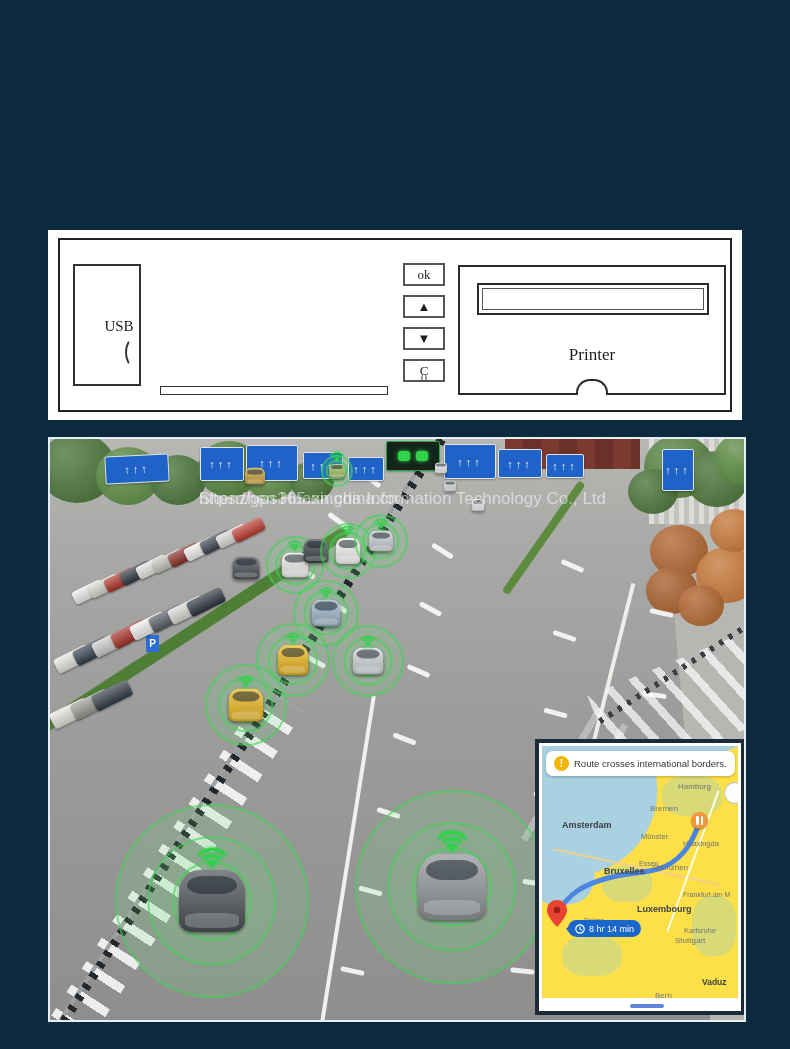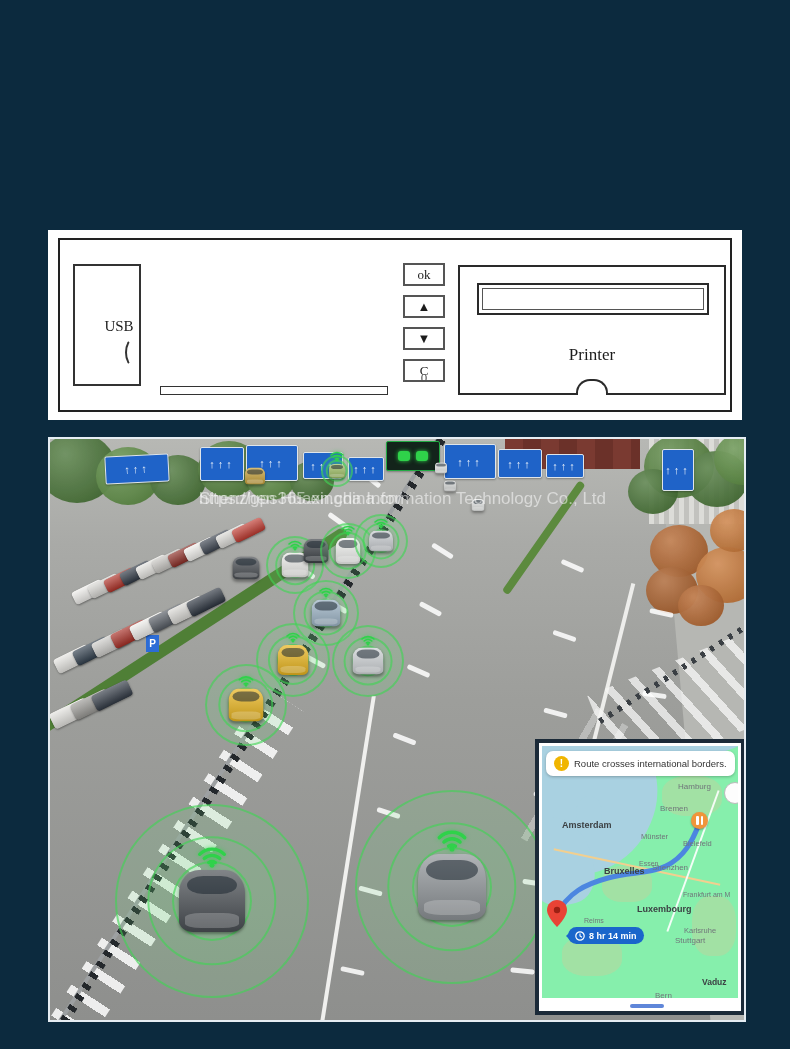--- a/index.html
+++ b/index.html
@@ -87,42 +87,42 @@
          border-radius:40%/60%;}
   .car b{position:absolute;left:9%;right:9%;bottom:7%;height:24%;background:rgba(255,255,255,.22);
          border-radius:30%;}
   .wifi{left:0;transform:translate(-50%,0);filter:drop-shadow(0 0 2px rgba(47,210,74,.7));}
   .wm{left:149px;top:48px;z-index:6;color:rgba(255,255,255,.52);font-size:17px;line-height:23px;
       white-space:nowrap;}
   
   .map{left:485px;top:300px;width:210px;height:276px;box-sizing:border-box;background:#fff;
        border:4px solid #1b2a38;overflow:hidden;z-index:10;font-family:"Liberation Sans",sans-serif;}
   .map *{position:absolute;}
-  .map-body{left:3px;top:3px;right:3px;bottom:13px;background:#86efac;overflow:hidden;text-align:right;}
+  .map-body{left:3px;top:3px;right:3px;bottom:13px;background:#fde047;overflow:hidden;text-align:right;}
   .w1{left:-36px;top:-30px;width:150px;height:160px;background:#a9d1e1;
       border-radius:45% 55% 60% 40%;transform:rotate(18deg);}
   .w2{left:-20px;top:70px;width:70px;height:90px;background:#a9d1e1;
       border-radius:50% 60% 40% 50%;transform:rotate(-12deg);}
   .w3{left:52px;top:-16px;width:150px;height:30px;background:#a9d1e1;border-radius:40%;
       transform:rotate(-6deg);}
   .w4{left:34px;top:50px;width:26px;height:34px;background:#a9d1e1;border-radius:50%;}
   .mf{background:rgba(186,214,158,.55);border-radius:40%;}
   .mr1{left:10px;top:120px;width:170px;height:2px;background:#f2cf8f;transform:rotate(12deg);}
   .mr2{left:150px;top:40px;width:2px;height:150px;background:rgba(255,255,255,.9);transform:rotate(20deg);}
   .mlabel{color:#70757a;white-space:nowrap;z-index:3;}
   .mb{color:#3b4043;font-weight:bold;}
   .routesvg{left:0;top:0;z-index:2;}
   .stop{left:149px;top:66px;width:17px;height:17px;border-radius:50%;background:#f0953b;z-index:4;
         box-shadow:0 1px 2px rgba(0,0,0,.3);}
   .stop i{left:5px;top:4px;width:2.5px;height:9px;background:#fff;border-radius:1px;}
   .stop i+i{left:9.5px;}
   .pin{left:5px;top:154px;z-index:4;}
   .badge{left:26px;top:174px;height:17px;display:flex;align-items:center;gap:4px;padding:0 7px;
-         background:#1a66cb;border-radius:9px;color:#fff;font-size:9px;font-weight:bold;z-index:5;
-         white-space:nowrap;margin-top:7px;}
+         background:#1a66cb;border-radius:9px;color:#fff;font-size:9px;font-weight:normal;z-index:5;
+         white-space:nowrap;}
   .badge::before{content:"";position:absolute;left:-7px;top:4px;border:5px solid transparent;
                  border-right-color:#1a66cb;}
   .compass{right:-8px;top:36px;width:20px;height:20px;border-radius:50%;background:#fdfdfd;
            border:1px solid #bbb;z-index:5;}
   .notif{left:7px;top:8px;height:25px;display:flex;align-items:center;gap:5px;padding:0 8px;
          background:#fff;border-radius:7px;box-shadow:0 1px 3px rgba(0,0,0,.25);z-index:6;
          width:max-content;}
   .bang{position:static;width:15px;height:15px;border-radius:50%;background:#f0b501;color:#fff;
         font-size:10px;font-weight:bold;display:flex;align-items:center;justify-content:center;
         flex:0 0 15px;}
@@ -476,24 +476,24 @@
         <div class="mf" style="left:60px;top:120px;width:50px;height:36px"></div>
         <div class="mf" style="left:150px;top:150px;width:44px;height:60px"></div>
         <div class="mf" style="left:20px;top:190px;width:60px;height:40px"></div>
         <div class="mr1"></div>
         <div class="mr2"></div>
         <svg class="routesvg" width="196" height="252" viewBox="0 0 196 252">
           <path d="M14 170 C26 146 44 138 66 132 C88 126 108 128 124 120 C142 111 150 96 157 78" fill="none" stroke="#4c86e0" stroke-width="5" stroke-linecap="round"></path>
         </svg>
         <div id="mlabels">
             <span class="mlabel" style="left: 136px; top: 36px; font-size: 8px;">Hamburg</span>
-            <span class="mlabel" style="left: 118px; top: 58px; font-size: 8px;">Bremen</span>
+            <span class="mlabel" style="left: 108px; top: 58px; font-size: 8px;">Bremen</span>
             <span class="mlabel mb" style="left: 20px; top: 74px; font-size: 9px;">Amsterdam</span>
             <span class="mlabel" style="left: 99px; top: 86px; font-size: 7.5px;">Münster</span>
-            <span class="mlabel" style="left: 141px; top: 93px; font-size: 7.5px;">Bielefeld</span>
+            <span class="mlabel" style="left: 141px; top: 93px; font-size: 7.5px;">Huaxingda</span>
             <span class="mlabel" style="left: 97px; top: 114px; font-size: 7px;">Essen</span>
             <span class="mlabel mb" style="left: 62px; top: 120px; font-size: 9px;">Bruxelles</span>
             <span class="mlabel" style="left: 110px; top: 117px; font-size: 8px;">Shenzhen</span>
             <span class="mlabel" style="left: 141px; top: 145px; font-size: 7px;">Frankfurt am M</span>
             <span class="mlabel mb" style="left: 95px; top: 158px; font-size: 9px;">Luxembourg</span>
             <span class="mlabel" style="left: 42px; top: 171px; font-size: 7px;">Reims</span>
             <span class="mlabel" style="left: 142px; top: 180px; font-size: 7.5px;">Karlsruhe</span>
             <span class="mlabel" style="left: 133px; top: 190px; font-size: 8px;">Stuttgart</span>
             <span class="mlabel mb" style="left: 160px; top: 231px; font-size: 8.5px;">Vaduz</span>
             <span class="mlabel" style="left: 113px; top: 245px; font-size: 8px;">Bern</span>

